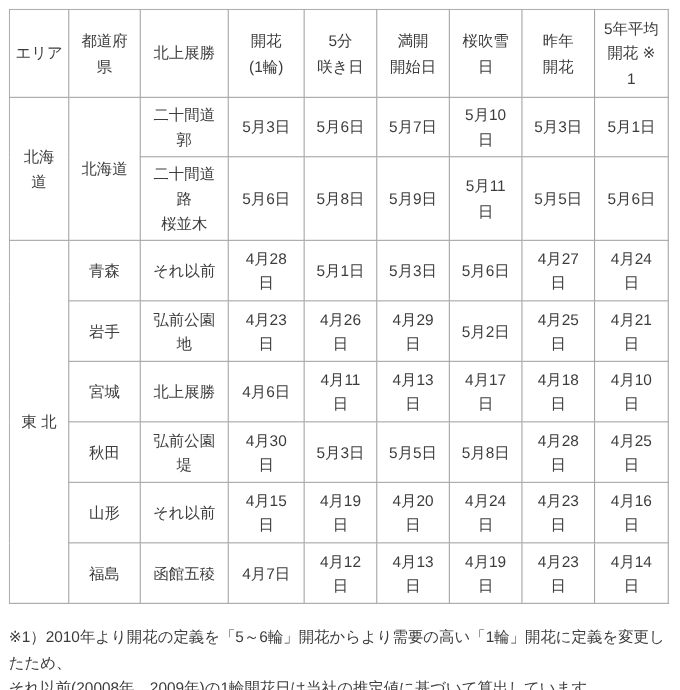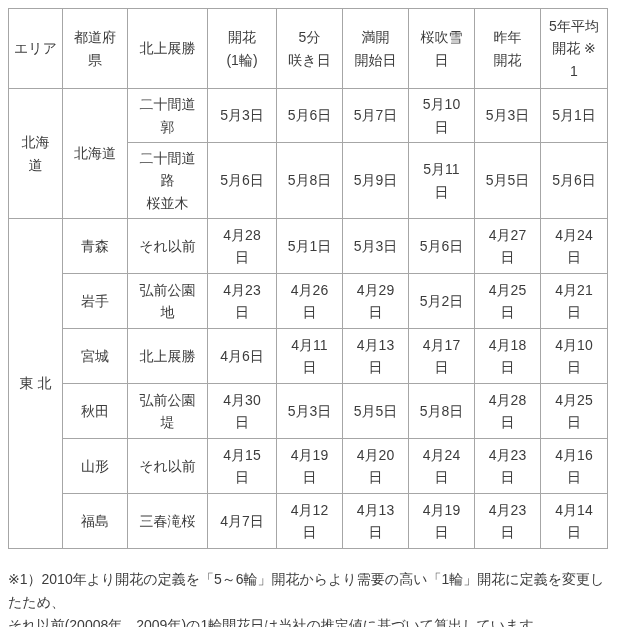--- a/index.html
+++ b/index.html
@@ -176,21 +176,21 @@
 日</td>
       <td>4月24
 日</td>
       <td>4月23
 日</td>
       <td>4月16
 日</td>
     </tr>
     <tr class="r-t">
       <td>福島</td>
-      <td>三春滝桜</td>
+      <td>函館五稜</td>
       <td>4月7日</td>
       <td>4月12
 日</td>
       <td>4月13
 日</td>
       <td>4月19
 日</td>
       <td>4月23
 日</td>
       <td>4月14

